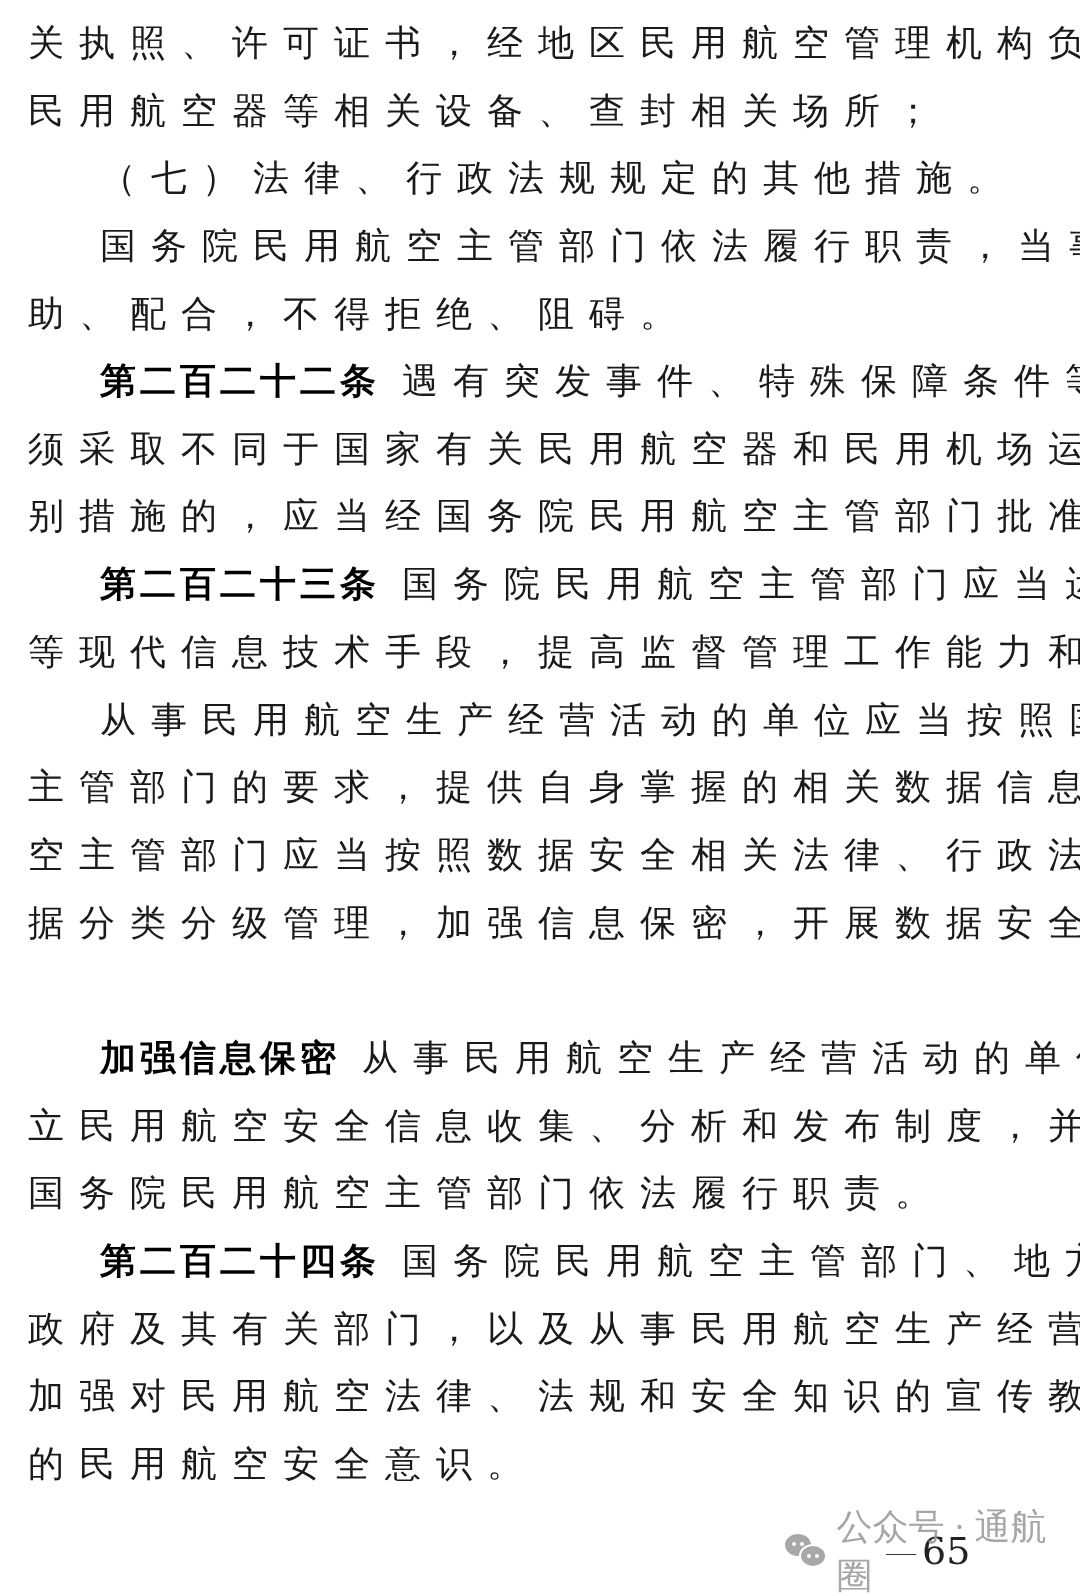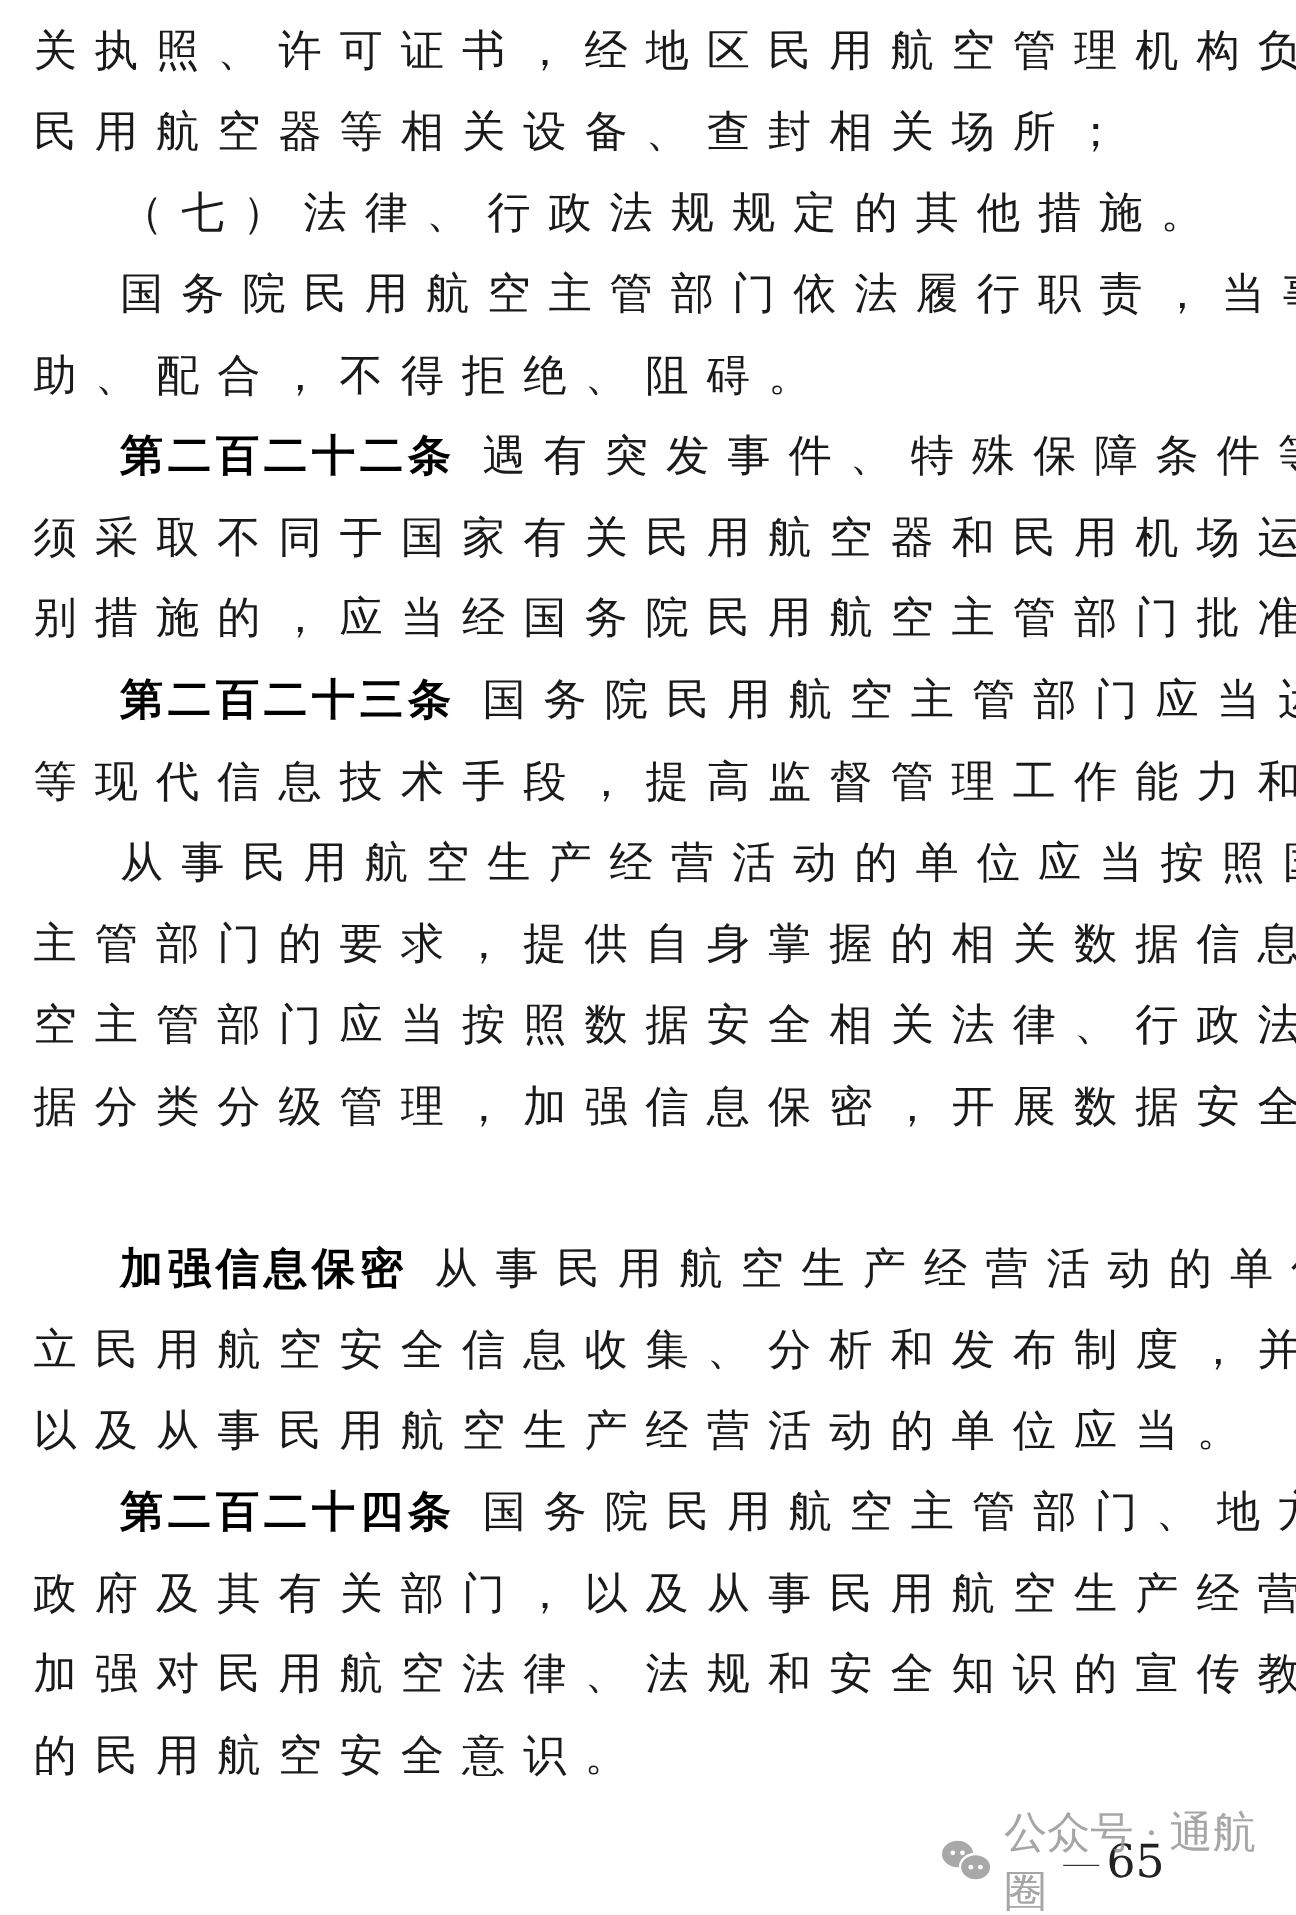--- a/index.html
+++ b/index.html
@@ -62,21 +62,21 @@
   <div class="line last" style="top:627px">等现代信息技术手段，提高监督管理工作能力和水平。</div>
   <div class="line indent" style="top:695px">从事民用航空生产经营活动的单位应当按照国务院民用航空</div>
   <div class="line" style="top:762px">主管部门的要求，提供自身掌握的相关数据信息。国务院民用航</div>
   <div class="line" style="top:830px">空主管部门应当按照数据安全相关法律、行政法规的规定做好数</div>
   <div class="line" style="top:898px">据分类分级管理，加强信息保密，开展数据安全保护，防止数据</div>
 
   <div class="line indent" style="top:1033px">
     <span class="hd">加强信息保密</span><span>从事民用航空生产经营活动的单位应当建</span>
   </div>
   <div class="line" style="top:1101px">立民用航空安全信息收集、分析和发布制度，并按照国务院民用</div>
-  <div class="line last" style="top:1168px">以及从事民用航空生产经营活动的单位应当。</div>
+  <div class="line last" style="top:1168px">国务院民用航空主管部门依法履行职责。</div>
 
   <div class="line indent" style="top:1236px">
     <span class="hd">第二百二十四条</span><span>国务院民用航空主管部门、地方各级人民</span>
   </div>
   <div class="line" style="top:1304px">政府及其有关部门，以及从事民用航空生产经营活动的单位应当</div>
   <div class="line" style="top:1371px">加强对民用航空法律、法规和安全知识的宣传教育，提高全社会</div>
   <div class="line last" style="top:1439px">的民用航空安全意识。</div>
 
   <div class="footer">
     <div class="page-num">

